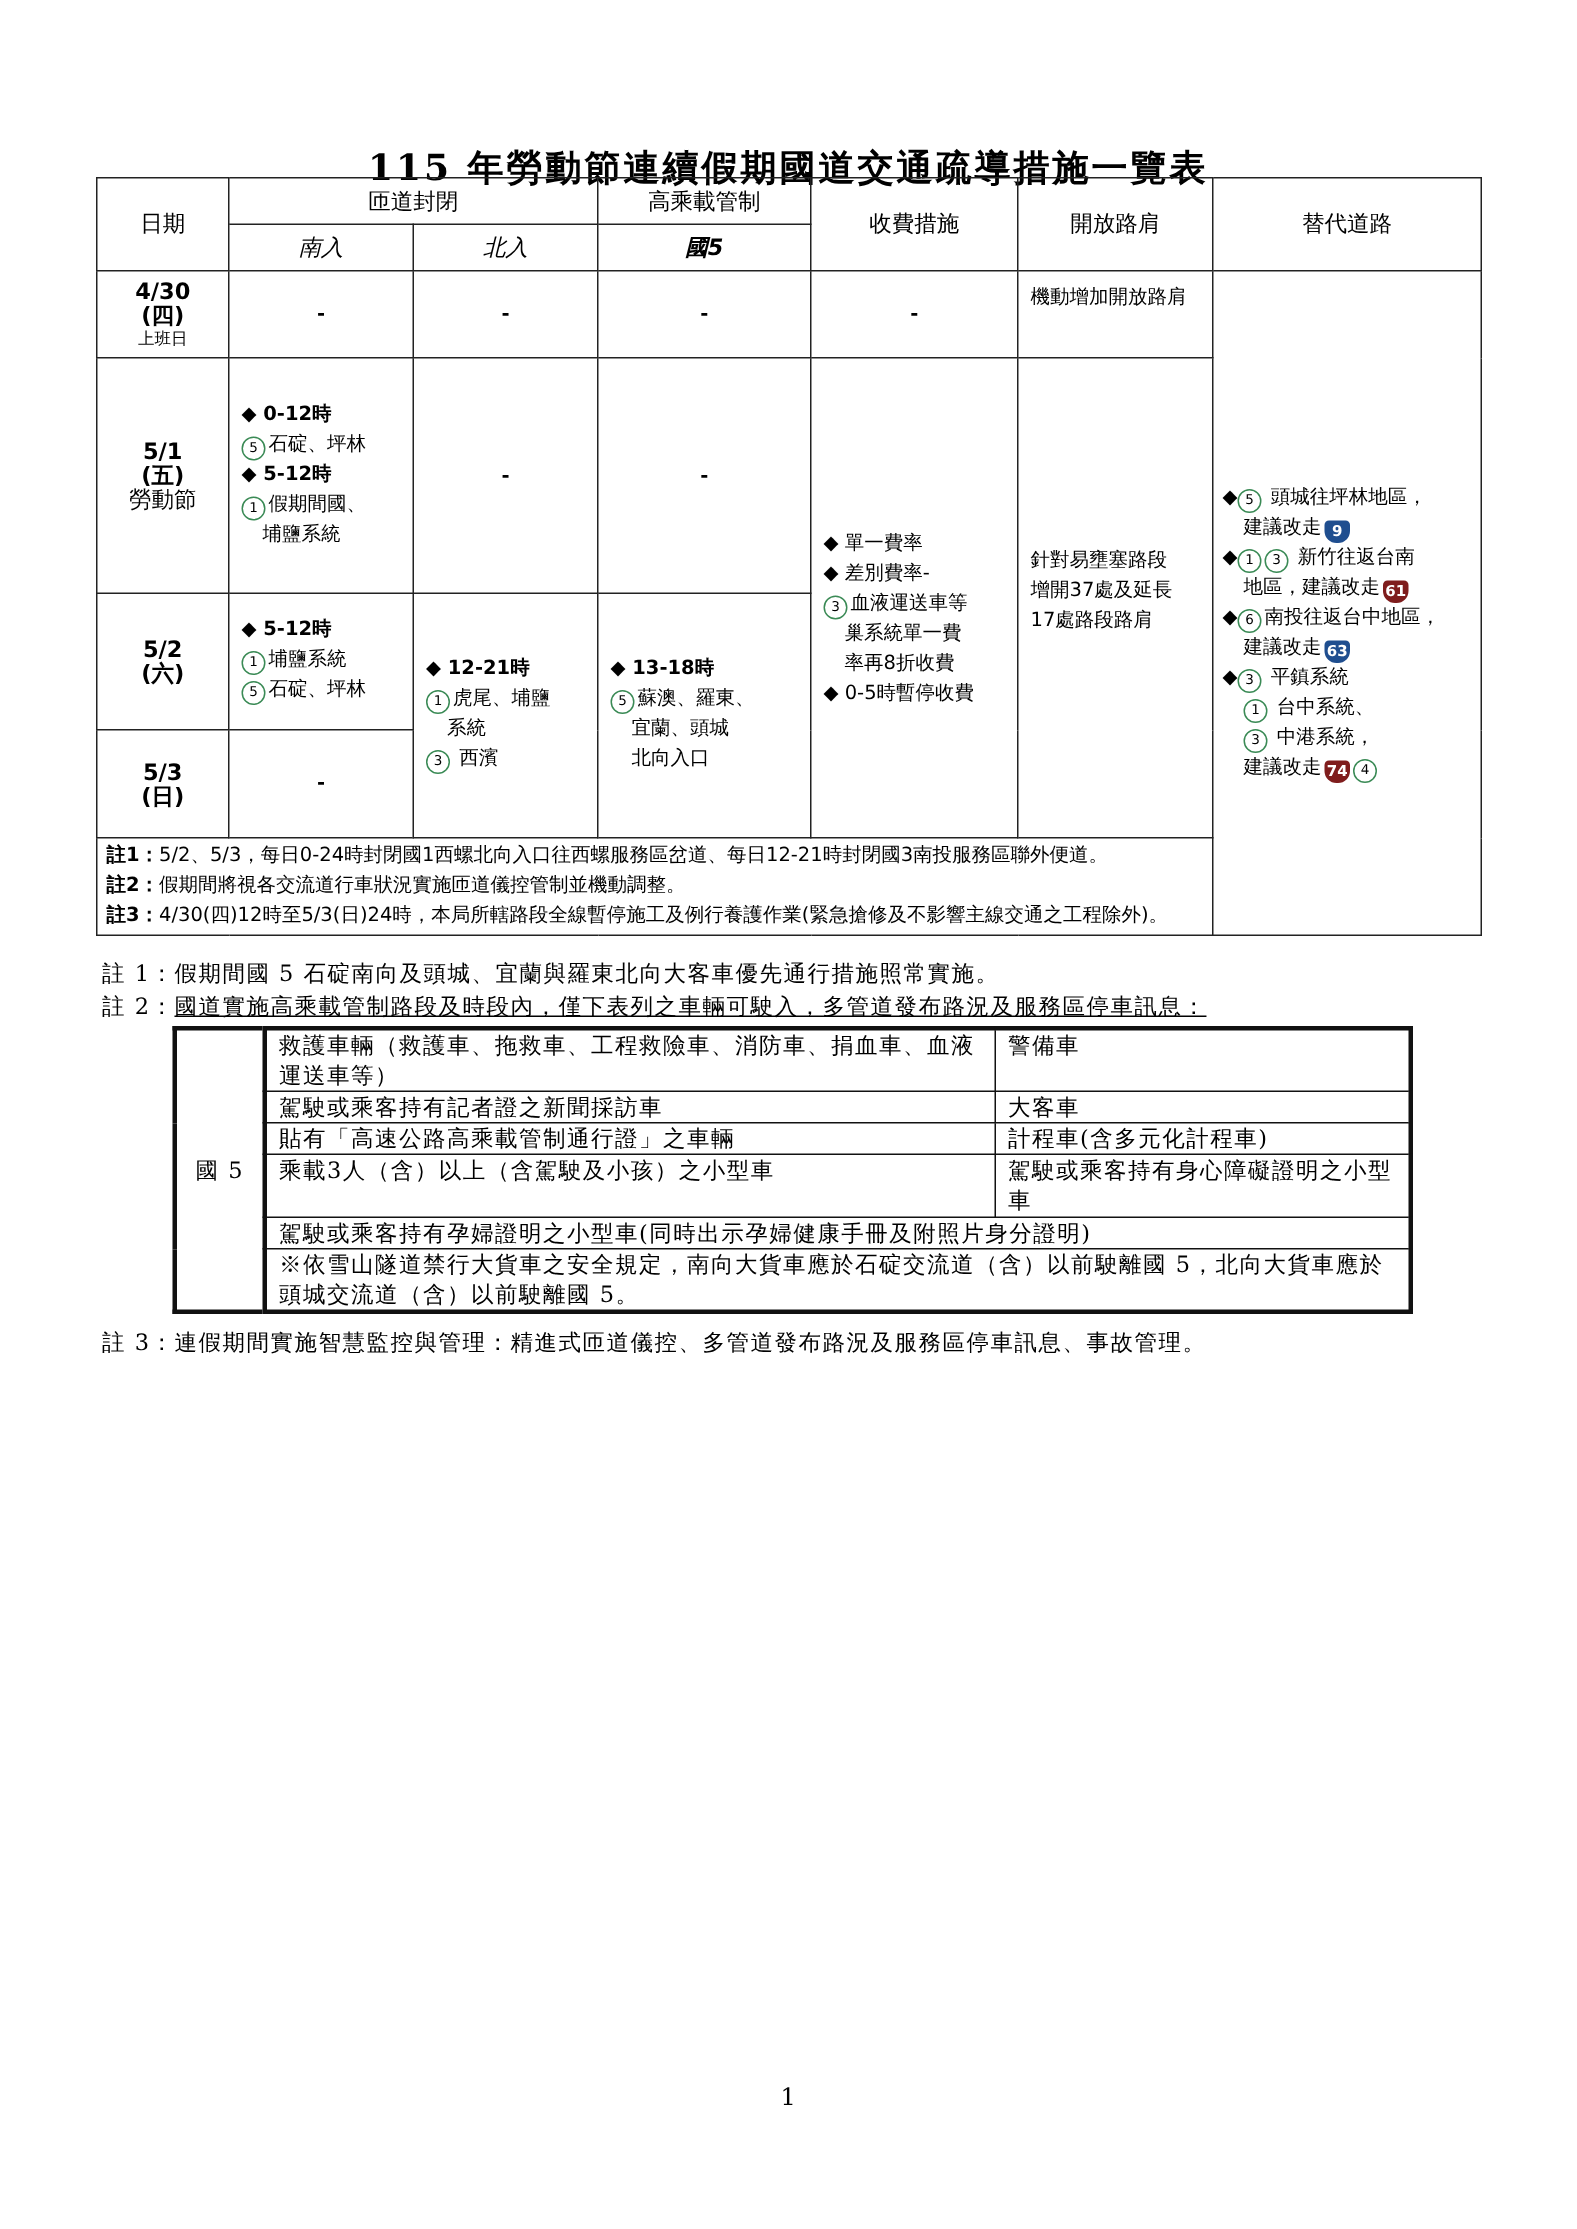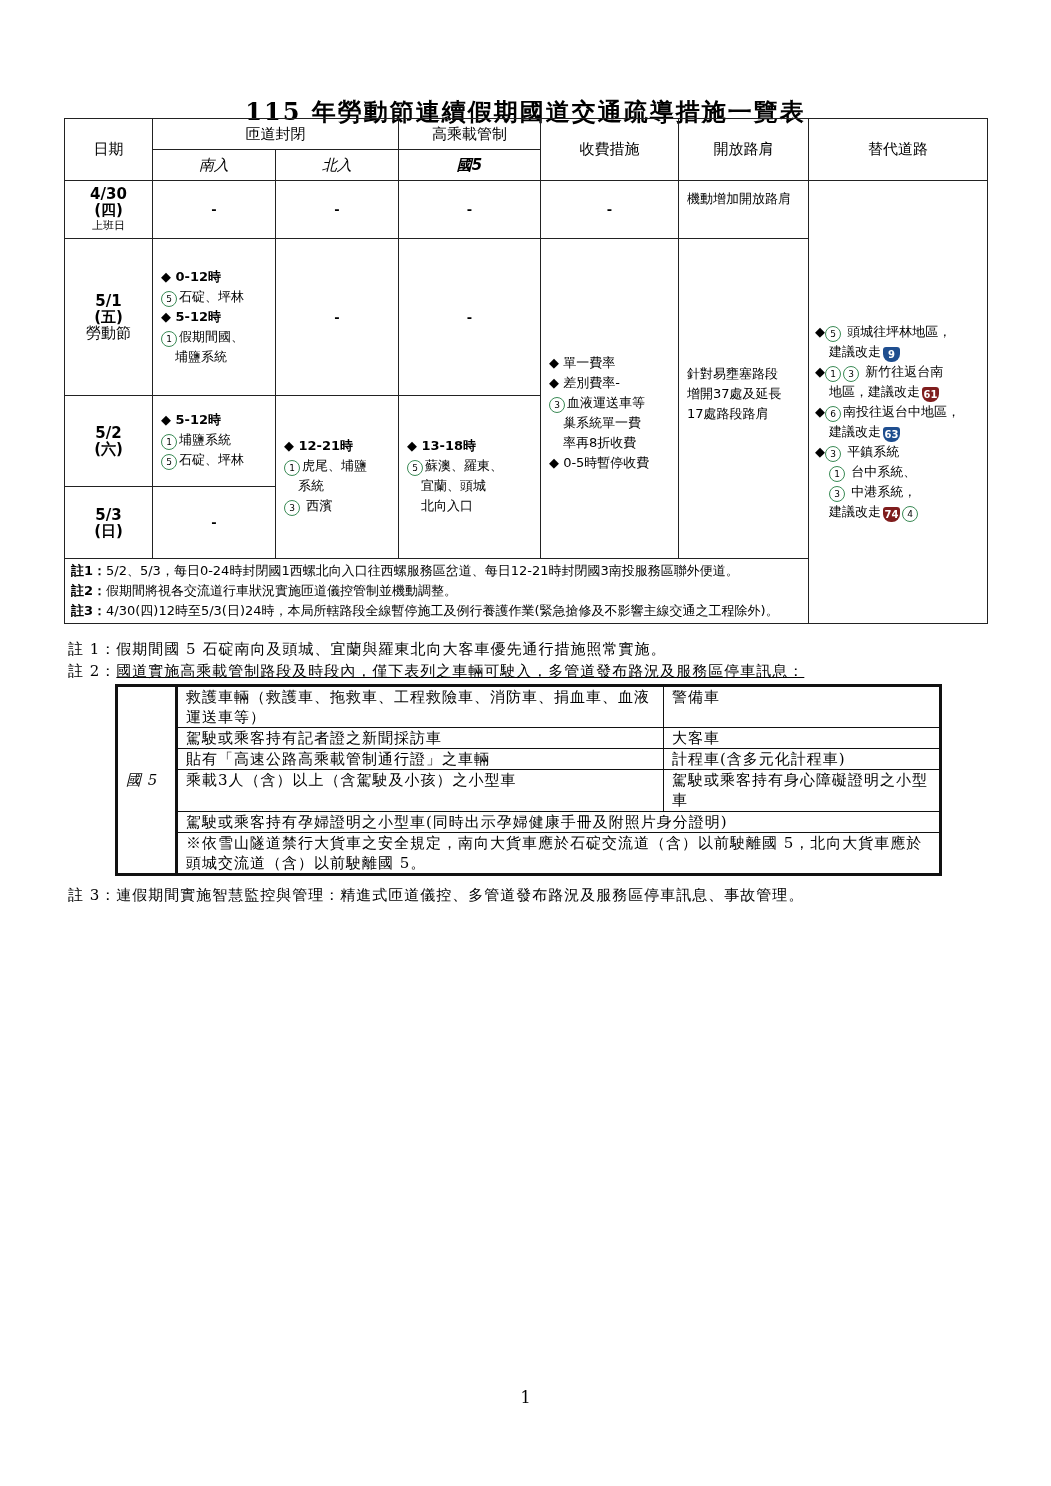--- a/index.html
+++ b/index.html
@@ -19,21 +19,21 @@
   .shield { display: inline-block; width: 14px; height: 14px; border: 1.3px solid #3a8a55; border-radius: 50%; font-size: 9px; line-height: 14px; text-align: center; color: #000; margin-right: 2px; vertical-align: -1px; }
   .badge { display: inline-block; min-width: 15px; height: 15px; border-radius: 3px 3px 8px 8px; color: #fff; font-weight: bold; font-size: 10px; line-height: 15px; text-align: center; vertical-align: -2px; margin-left: 2px; padding: 0 1px; }
   .badge.blue { background: #1f4e8f; }
   .badge.red { background: #7f1d1d; }
   .notes-cell { padding: 2px 6px !important; font-size: 13px; line-height: 20px; font-weight: normal; }
   .notes-cell b { font-weight: bold; }
   .after-notes { position: absolute; left: 68px; font-family: "DejaVu Serif", serif; font-size: 15px; letter-spacing: 1px; }
   .underline { text-decoration: underline; }
   table.vehicles { position: absolute; left: 115px; top: 684px; width: 824px; border-collapse: collapse; table-layout: fixed; font-family: "DejaVu Serif", serif; font-size: 15px; letter-spacing: 1px; border: 3px solid #111; }
   table.vehicles td { border: 1.5px solid #111; padding: 0 8px; vertical-align: top; line-height: 20px; }
-  table.vehicles td.label { text-align: left; vertical-align: middle; border-right: 3px solid #111; font-style: italic; }
+  table.vehicles td.label { text-align: center; vertical-align: middle; border-right: 3px solid #111; }
   .page-num { position: absolute; top: 1388px; left: 0; width: 1051px; text-align: center; font-family: "DejaVu Serif", serif; font-size: 16px; }
 </style>
 </head>
 <body>
 
 <div class="title">115 年勞動節連續假期國道交通疏導措施一覽表</div>
 
 <table class="main">
   <colgroup>
     <col style="width:88px">

